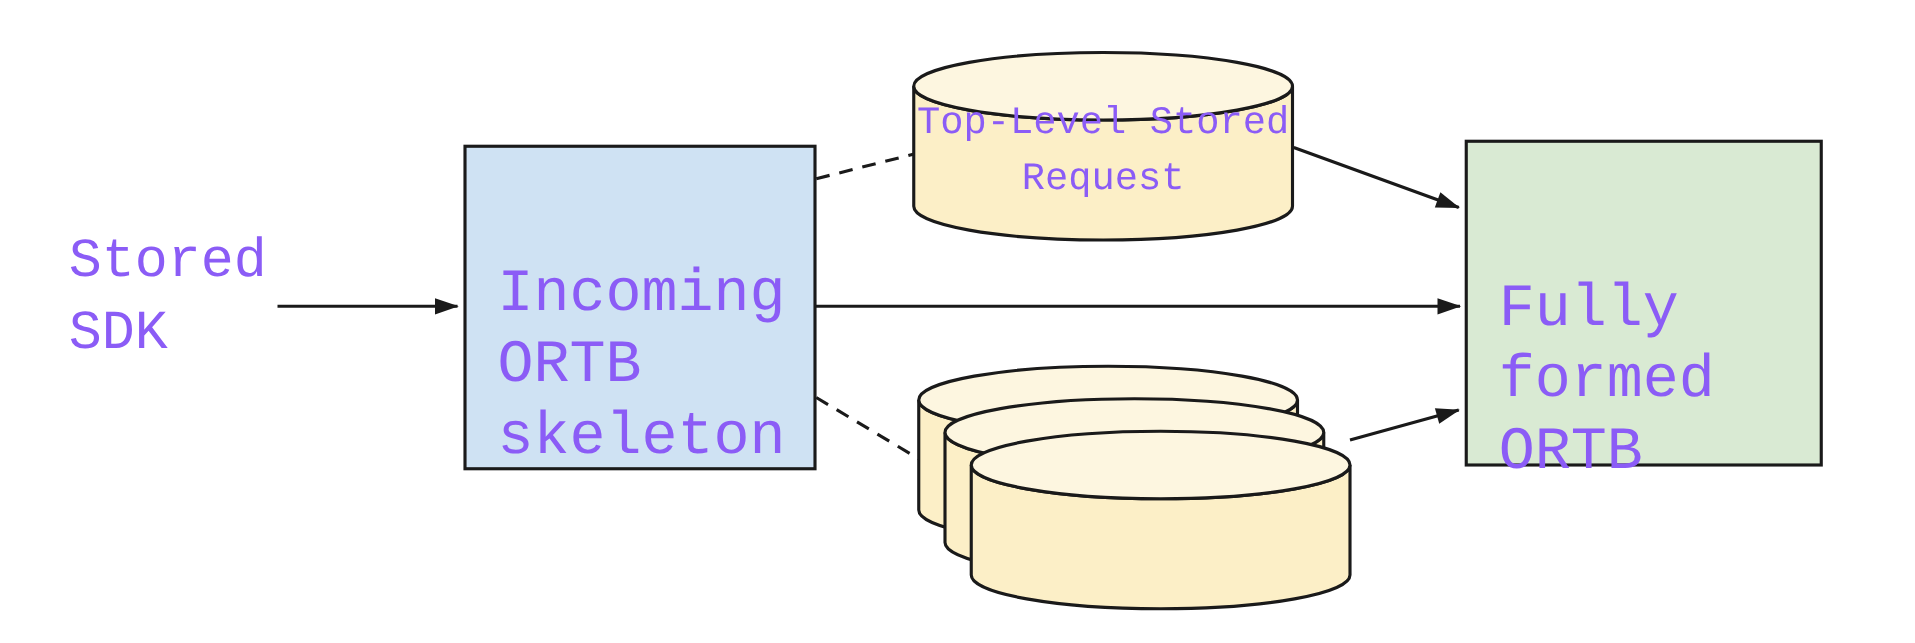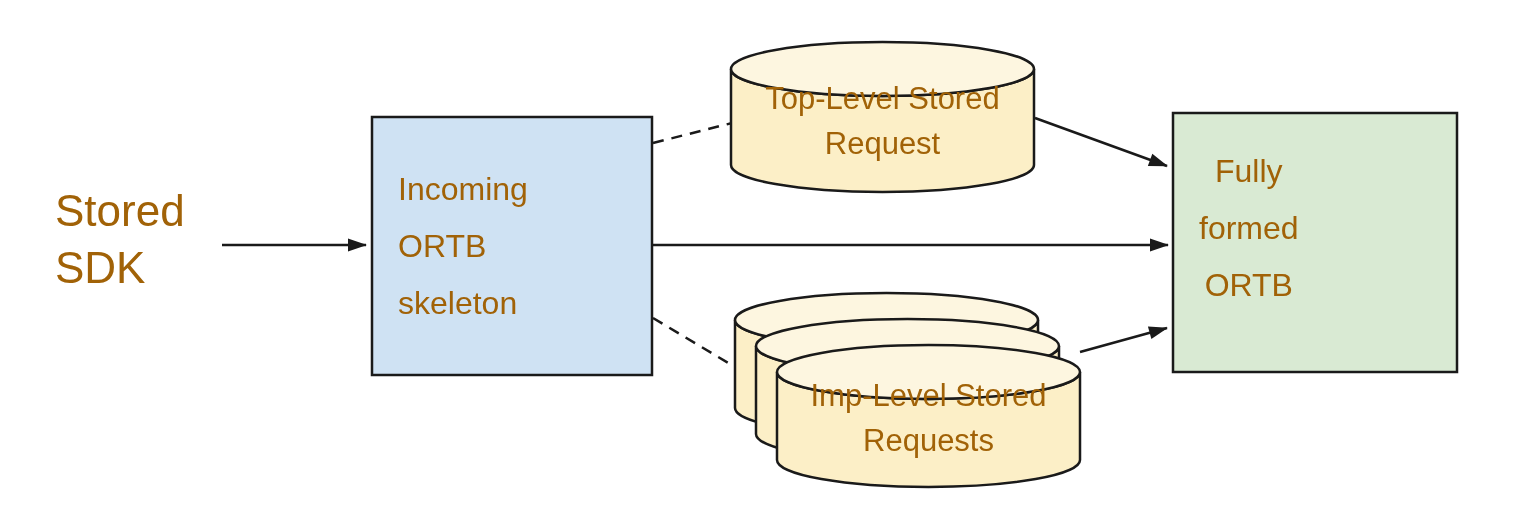--- a/index.html
+++ b/index.html
@@ -12,35 +12,37 @@
     color: #111111;
     overflow: hidden;
   }
   svg.layer { position: absolute; left: 0; top: 0; width: 1532px; height: 514px; }
   .edge { stroke: #1a1a1a; stroke-width: 2.5; fill: none; }
   .edge.dashed { stroke-dasharray: 11 8; }
   .shape { stroke: #1a1a1a; stroke-width: 2.5; }
   .label {
     position: absolute;
     white-space: pre-line;
-    color: #a16207;
+    color: #8b5cf6;
+    font-family: Liberation Mono, monospace;
   }
   .free-label {
     font-size: 44px;
     line-height: 57px;
   }
   .box-label {
     display: flex;
     align-items: center;
     justify-content: flex-start;
     box-sizing: border-box;
     padding-left: 26px;
-    font-size: 32px;
+    font-size: 48px;
     line-height: 57px;
     text-align: left;
+    margin-top: 47px;
   }
   .cyl-label {
     font-size: 31px;
     line-height: 45px;
     text-align: center;
   }
 </style>
 </head>
 <body>
 
@@ -83,20 +85,18 @@
   <div class="label free-label" style="left:55px; top:182px;">Stored
 SDK</div>
 
   <div class="label box-label" style="left:372px; top:117px; width:280px; height:258px;">Incoming
 ORTB
 skeleton</div>
 
   <div class="label cyl-label" style="left:731px; top:76px; width:303px;">Top-Level Stored
 Request</div>
 
-  <div class="label cyl-label" style="left:777px; top:373px; width:303px;">Imp-Level Stored
-Requests</div>
 
-  <div class="label box-label" style="left:1173px; top:99px; width:284px; height:259px;text-align:center;">Fully
+  <div class="label box-label" style="left:1173px; top:129px; width:284px; height:259px;">Fully
 formed
 ORTB</div>
 
 </div>
 
 </body></html>

